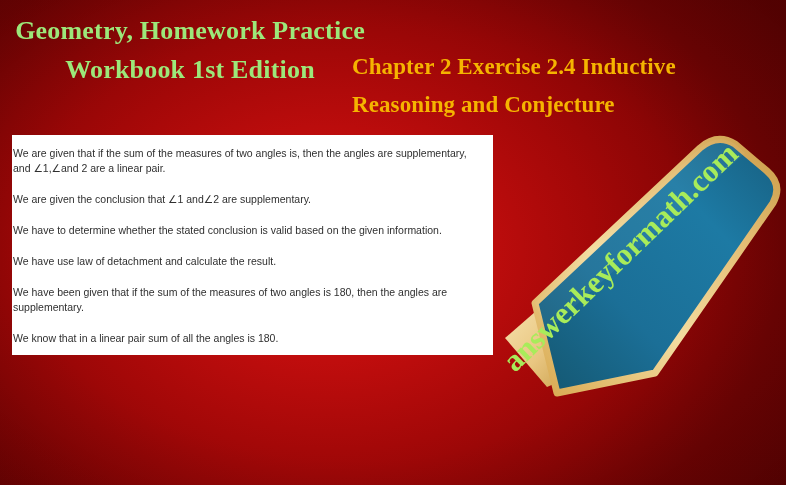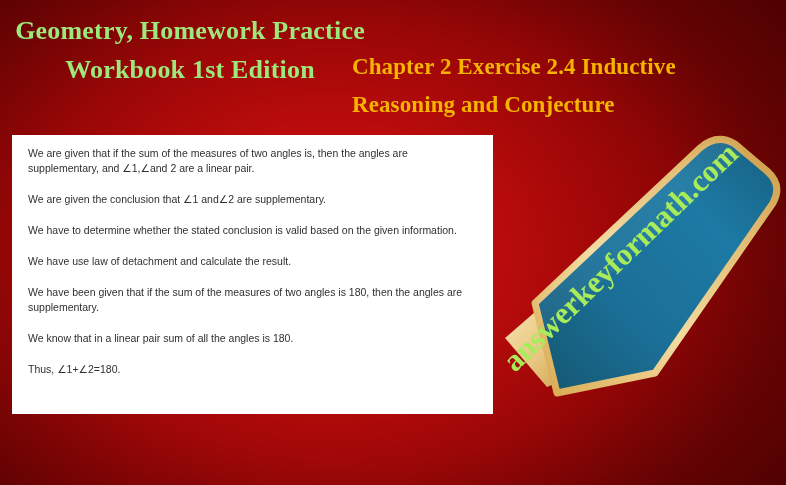--- a/index.html
+++ b/index.html
@@ -83,26 +83,26 @@
   .chapter-line.l2 {
     margin-top: 9px;
   }
 
   
   #content-card {
     position: absolute;
     left: 12px;
     top: 135px;
     width: 481px;
-    height: 279px;
+    height: 220px;
     background: #ffffff;
     z-index: 5;
     overflow: hidden;
     box-sizing: border-box;
-    padding: 11px 13px 0 16px;
+    padding: 11px 13px 0 1px;
   }
   #content-card p {
     margin: 0 0 16px 0;
     font-family: "Liberation Sans", sans-serif;
     font-size: 10.5px;
     line-height: 15px;
     color: #2f2f2f;
   }
   #content-card p:last-child {
     margin-bottom: 0;

